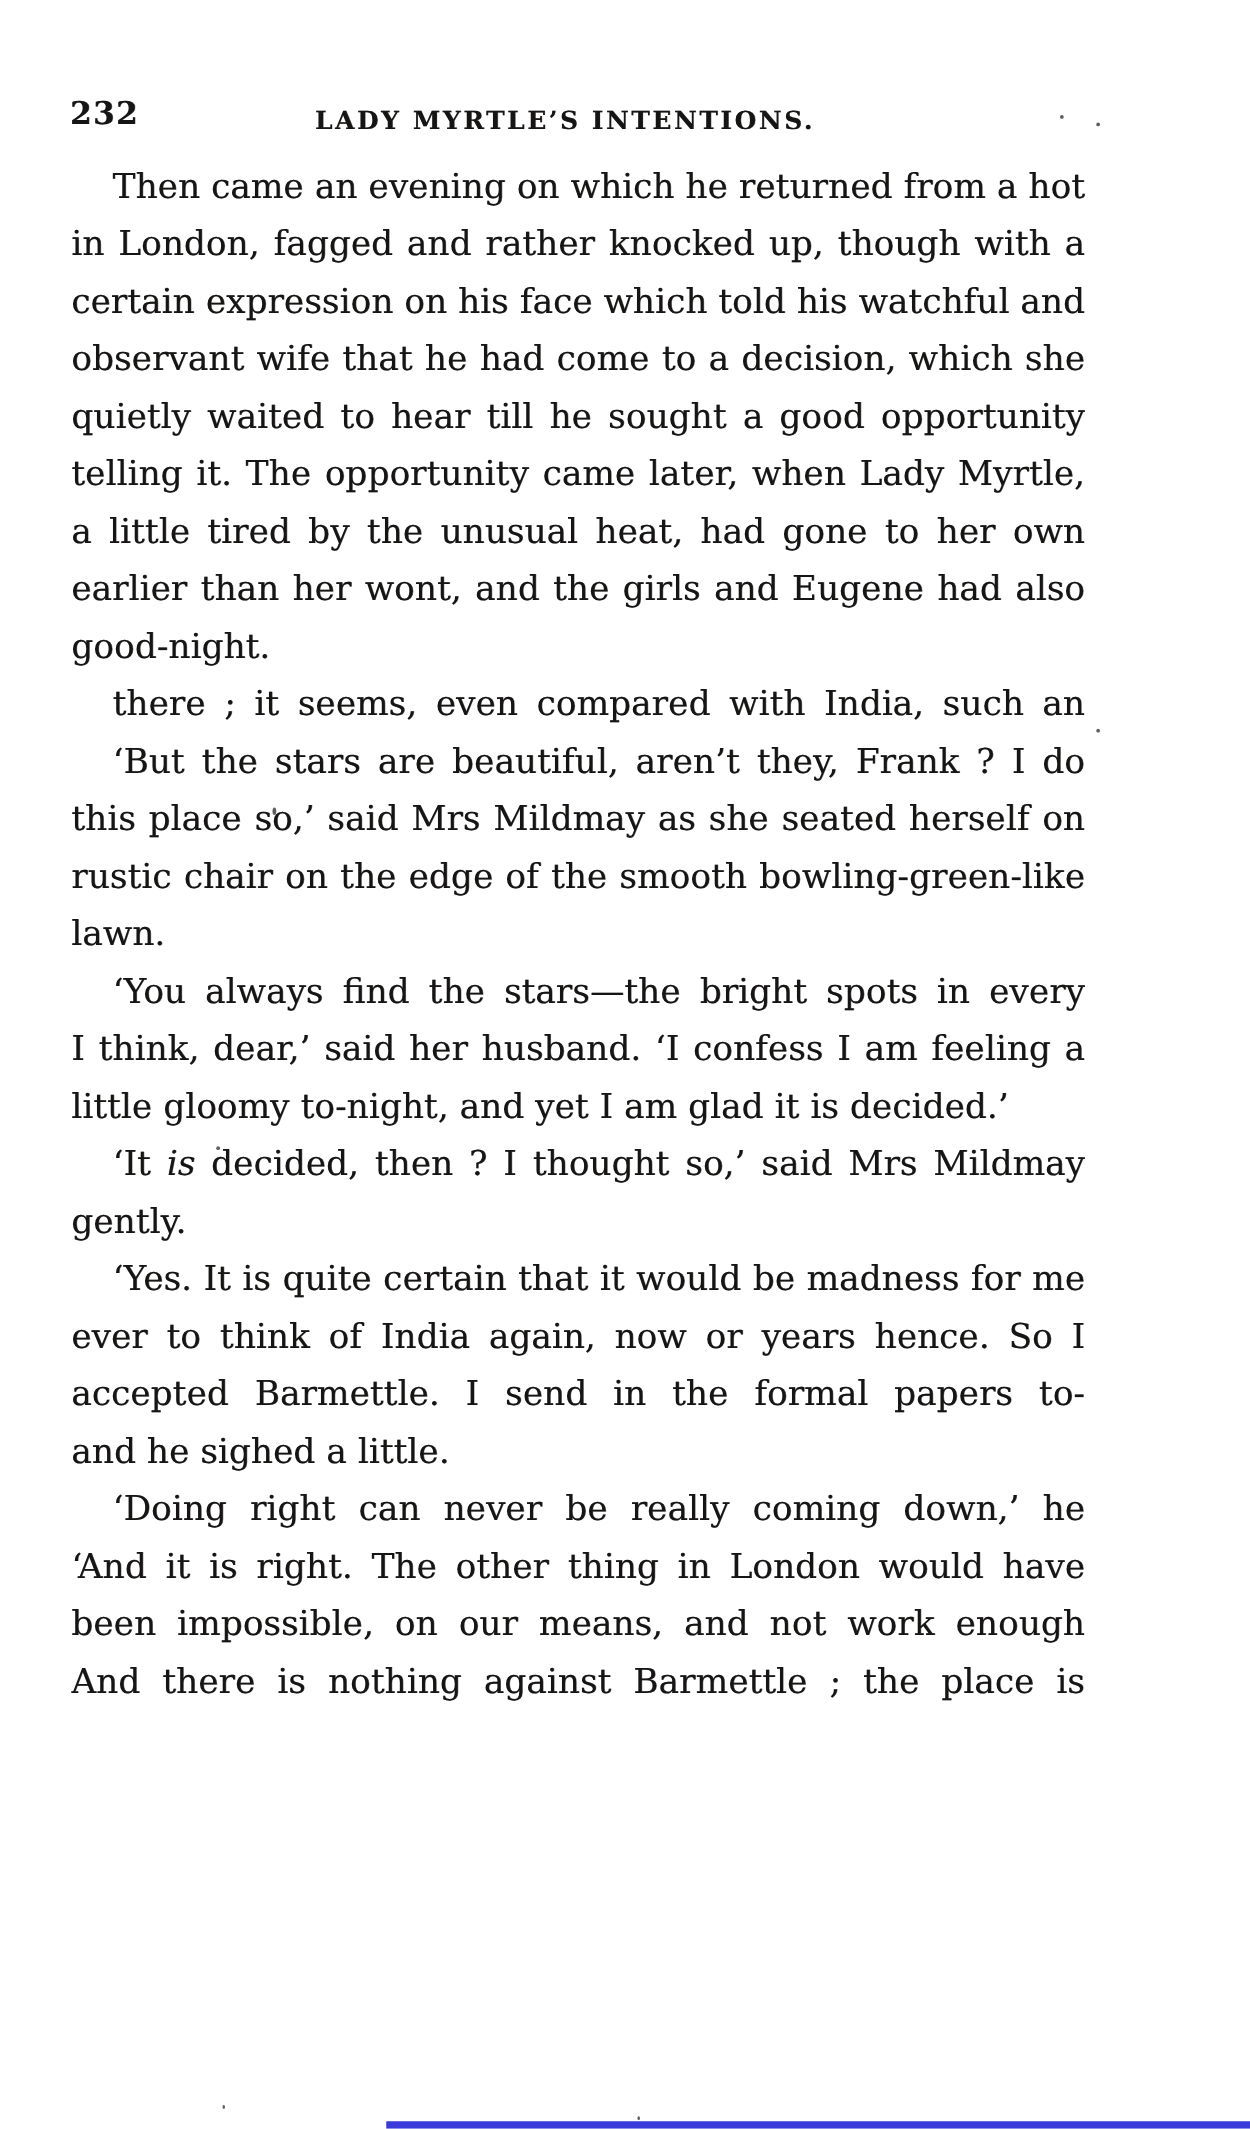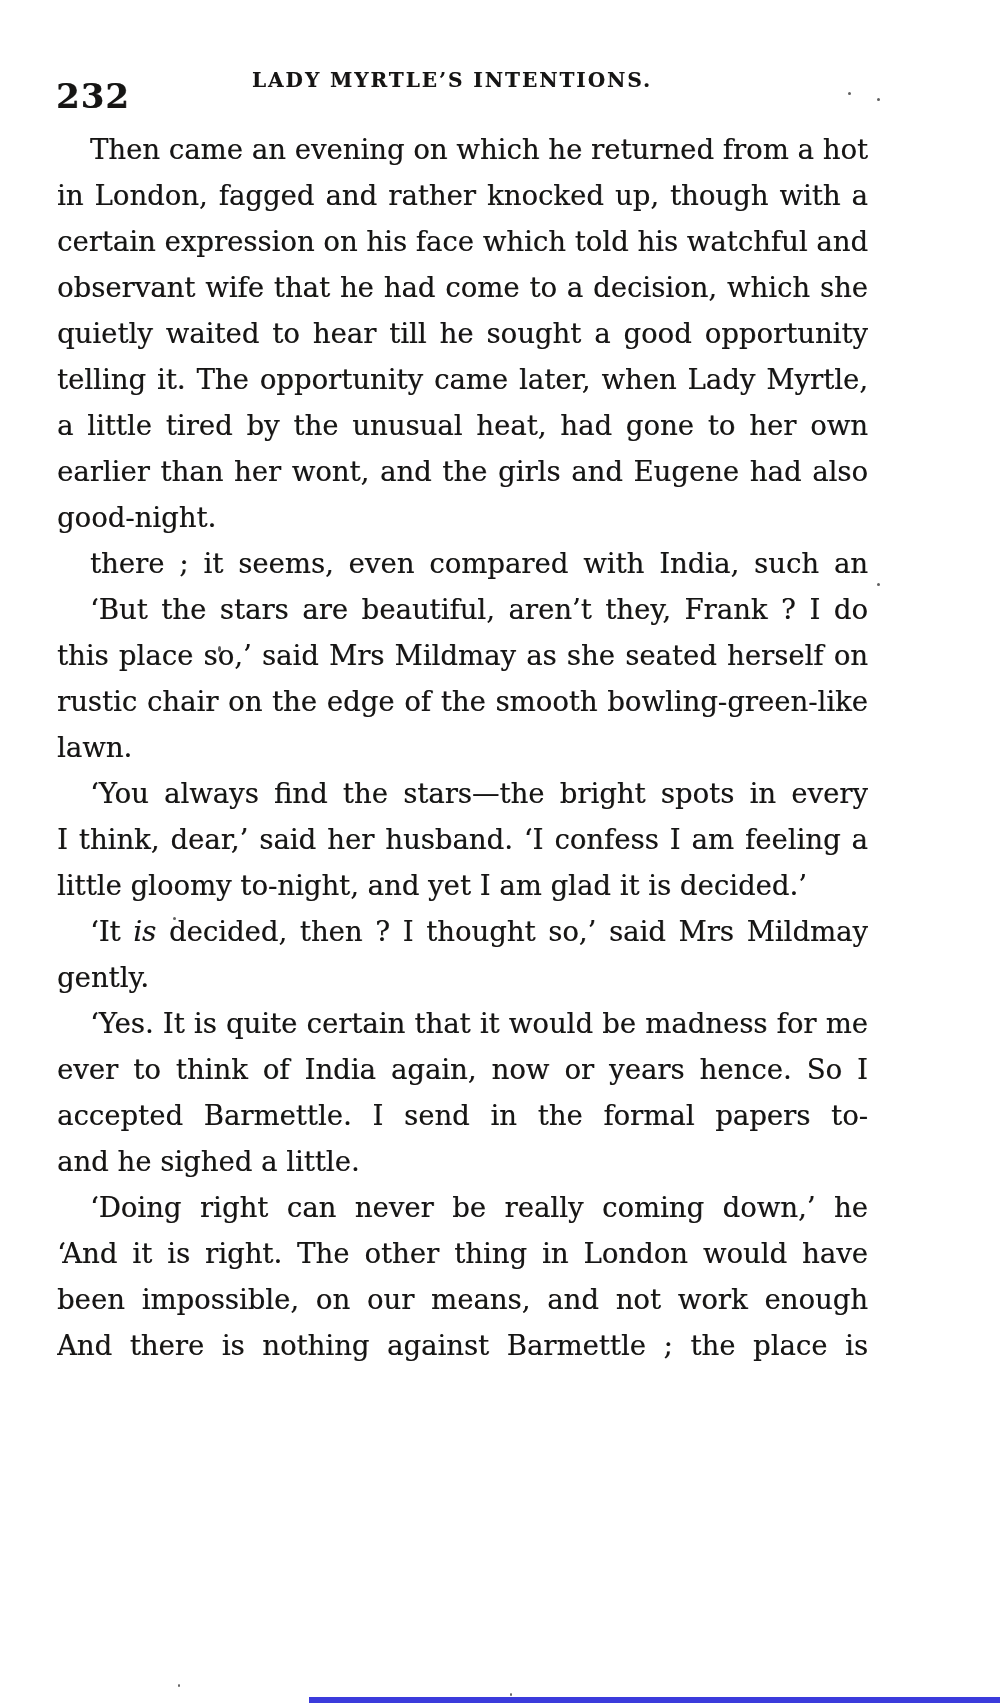--- a/index.html
+++ b/index.html
@@ -13,30 +13,30 @@
   .page {
     position: relative;
     width: 1000px;
     height: 1703px;
     font-family: "DejaVu Serif", "Liberation Serif", serif;
   }
   .page-number {
     position: absolute;
     left: 56px;
     top: 76px;
-    font-size: 34px;
+    font-size: 25px;
     font-weight: bold;
     letter-spacing: 1px;
     color: #161514;
     text-shadow: 0.4px 0.2px 0 rgba(0,0,0,.5);
   }
   .running-head {
     position: absolute;
     left: 57px;
-    top: 68px;
+    top: 84px;
     width: 790px;
     text-align: center;
     font-size: 20px;
     font-weight: bold;
     letter-spacing: 2px;
     color: #161514;
     text-shadow: 0.3px 0.2px 0 rgba(0,0,0,.45);
     white-space: nowrap;
   }
   .text-block {

